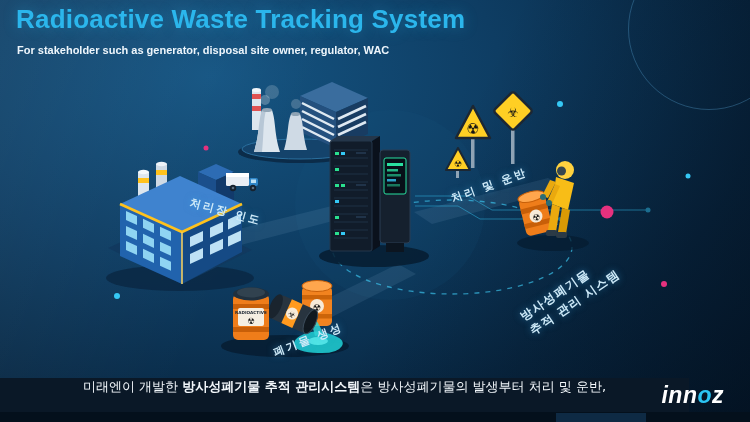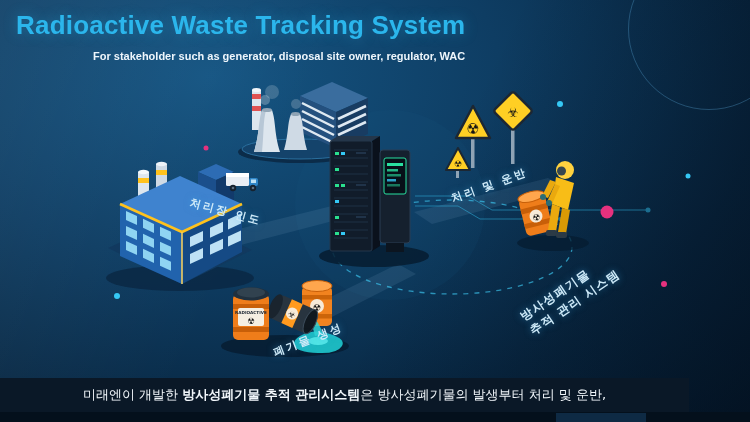--- a/index.html
+++ b/index.html
@@ -6,38 +6,38 @@
   .slide {
     position:relative; width:750px; height:422px; overflow:hidden;
     font-family:"Liberation Sans","DejaVu Sans",sans-serif;
     background:radial-gradient(ellipse at 28% 18%, #155583 0%, #0e3d63 38%, #082742 72%, #051b2f 100%);
   }
   .bg-shade { position:absolute; inset:0; pointer-events:none;
     background:linear-gradient(115deg, rgba(255,255,255,0.05) 0%, rgba(255,255,255,0) 38%, rgba(2,10,22,0) 55%, rgba(2,10,22,0.5) 100%); }
   .corner-arc { position:absolute; left:628px; top:-52px; width:160px; height:160px;
     border:1.5px solid rgba(90,170,220,0.33); border-radius:50%; }
 
-  .hdr { position:absolute; left:16px; top:10px; }
+  .hdr { position:absolute; left:16px; top:4px; }
   .title { margin:0; font-size:26px; font-weight:700; color:#2bb6ec; letter-spacing:0.2px;
     text-shadow:0 0 14px rgba(43,182,236,0.35); }
-  .subtitle { margin:7px 0 0 1px; font-size:11px; font-weight:700; color:#eef6fc; line-height:1.5;text-align:right; }
+  .subtitle { margin:7px 0 0 1px; font-size:11px; font-weight:700; color:#eef6fc; line-height:1.5; }
 
   .scene { position:absolute; left:0; top:0; }
   .scene text { font-family:"DejaVu Sans",sans-serif; }
 
   .iso-label { position:absolute; color:#cfeaf8; font-size:11px; font-weight:700; letter-spacing:2.5px;
     transform-origin:0 0; white-space:nowrap; text-shadow:0 0 7px rgba(60,170,230,0.55);
     font-family:"DejaVu Sans","Liberation Sans",sans-serif; }
   #label-delivery { left:192px; top:195px; transform:rotate(15deg); }
   #label-transport { left:449px; top:192px; transform:rotate(-20deg); }
   #label-generation { left:271px; top:346px; transform:rotate(-21deg); }
   #label-system { left:517px; top:311px; transform:rotate(-34deg); font-size:12px; letter-spacing:1.5px; line-height:1.45; }
 
   .footer-bar { position:absolute; left:0; top:378px; width:689px; height:34px; background:#0a1827;
-    display:flex; align-items:center; justify-content:center;
+    display:flex; align-items:flex-start; justify-content:center;
     font-size:13px; color:#f2f7fb; font-family:"DejaVu Sans","Liberation Sans",sans-serif; }
   .footer-bar b { font-weight:700; }
   .bottom-strip { position:absolute; left:0; top:412px; width:750px; height:10px; background:#04101c; }
   .bottom-tab { position:absolute; left:556px; top:413px; width:90px; height:9px; background:#0e2a44; }
 
   .logo { position:absolute; right:26px; top:382px; font-size:23px; font-weight:700; font-style:italic;
     color:#ffffff; letter-spacing:0.5px; }
   .logo .o { color:#2bc4f3; }
 </style>
 </head>
@@ -295,13 +295,16 @@
   </div>
 
   <div class="footer-bar">
     <p style="margin:0;">
       <span>미래엔이 개발한 </span><b>방사성폐기물 추적 관리시스템</b><span>은 방사성폐기물의 발생부터 처리 및 운반,</span>
     </p>
   </div>
   <div class="bottom-strip"></div>
   <div class="bottom-tab"></div>
 
+  <div class="logo">
+    <span>inn</span><span class="o">o</span><span>z</span>
+  </div>
 </div>
 
 </body></html>

